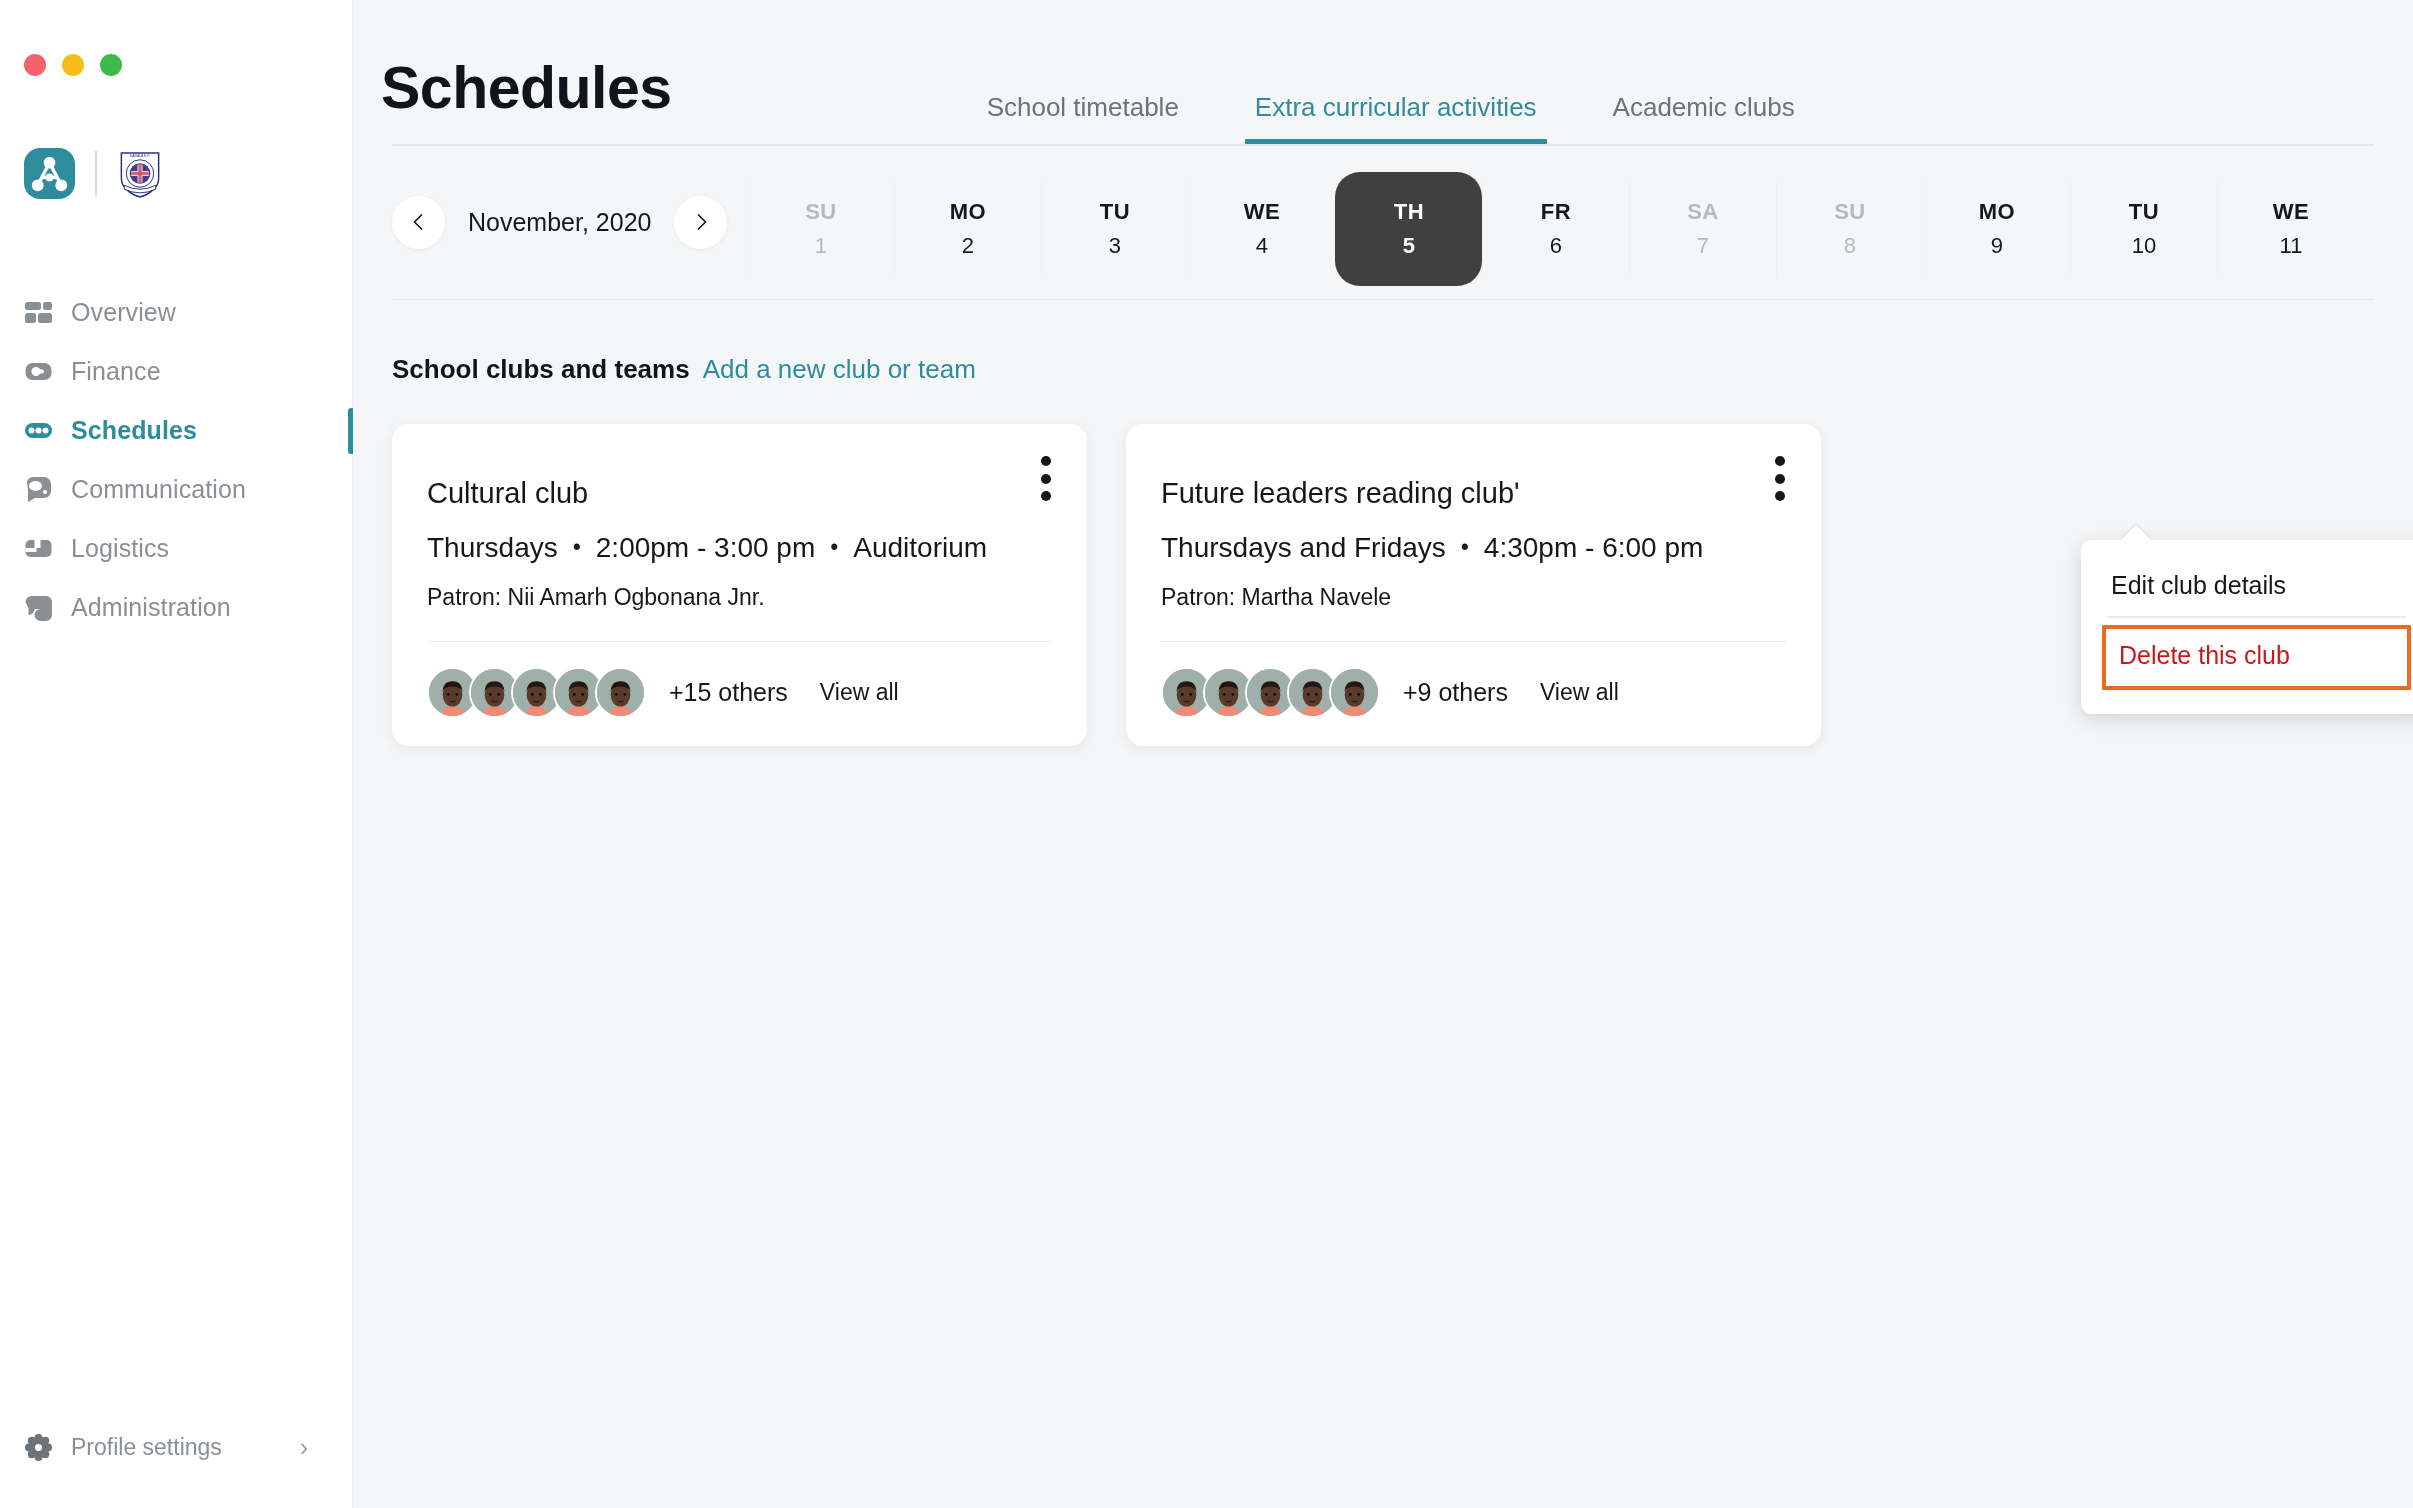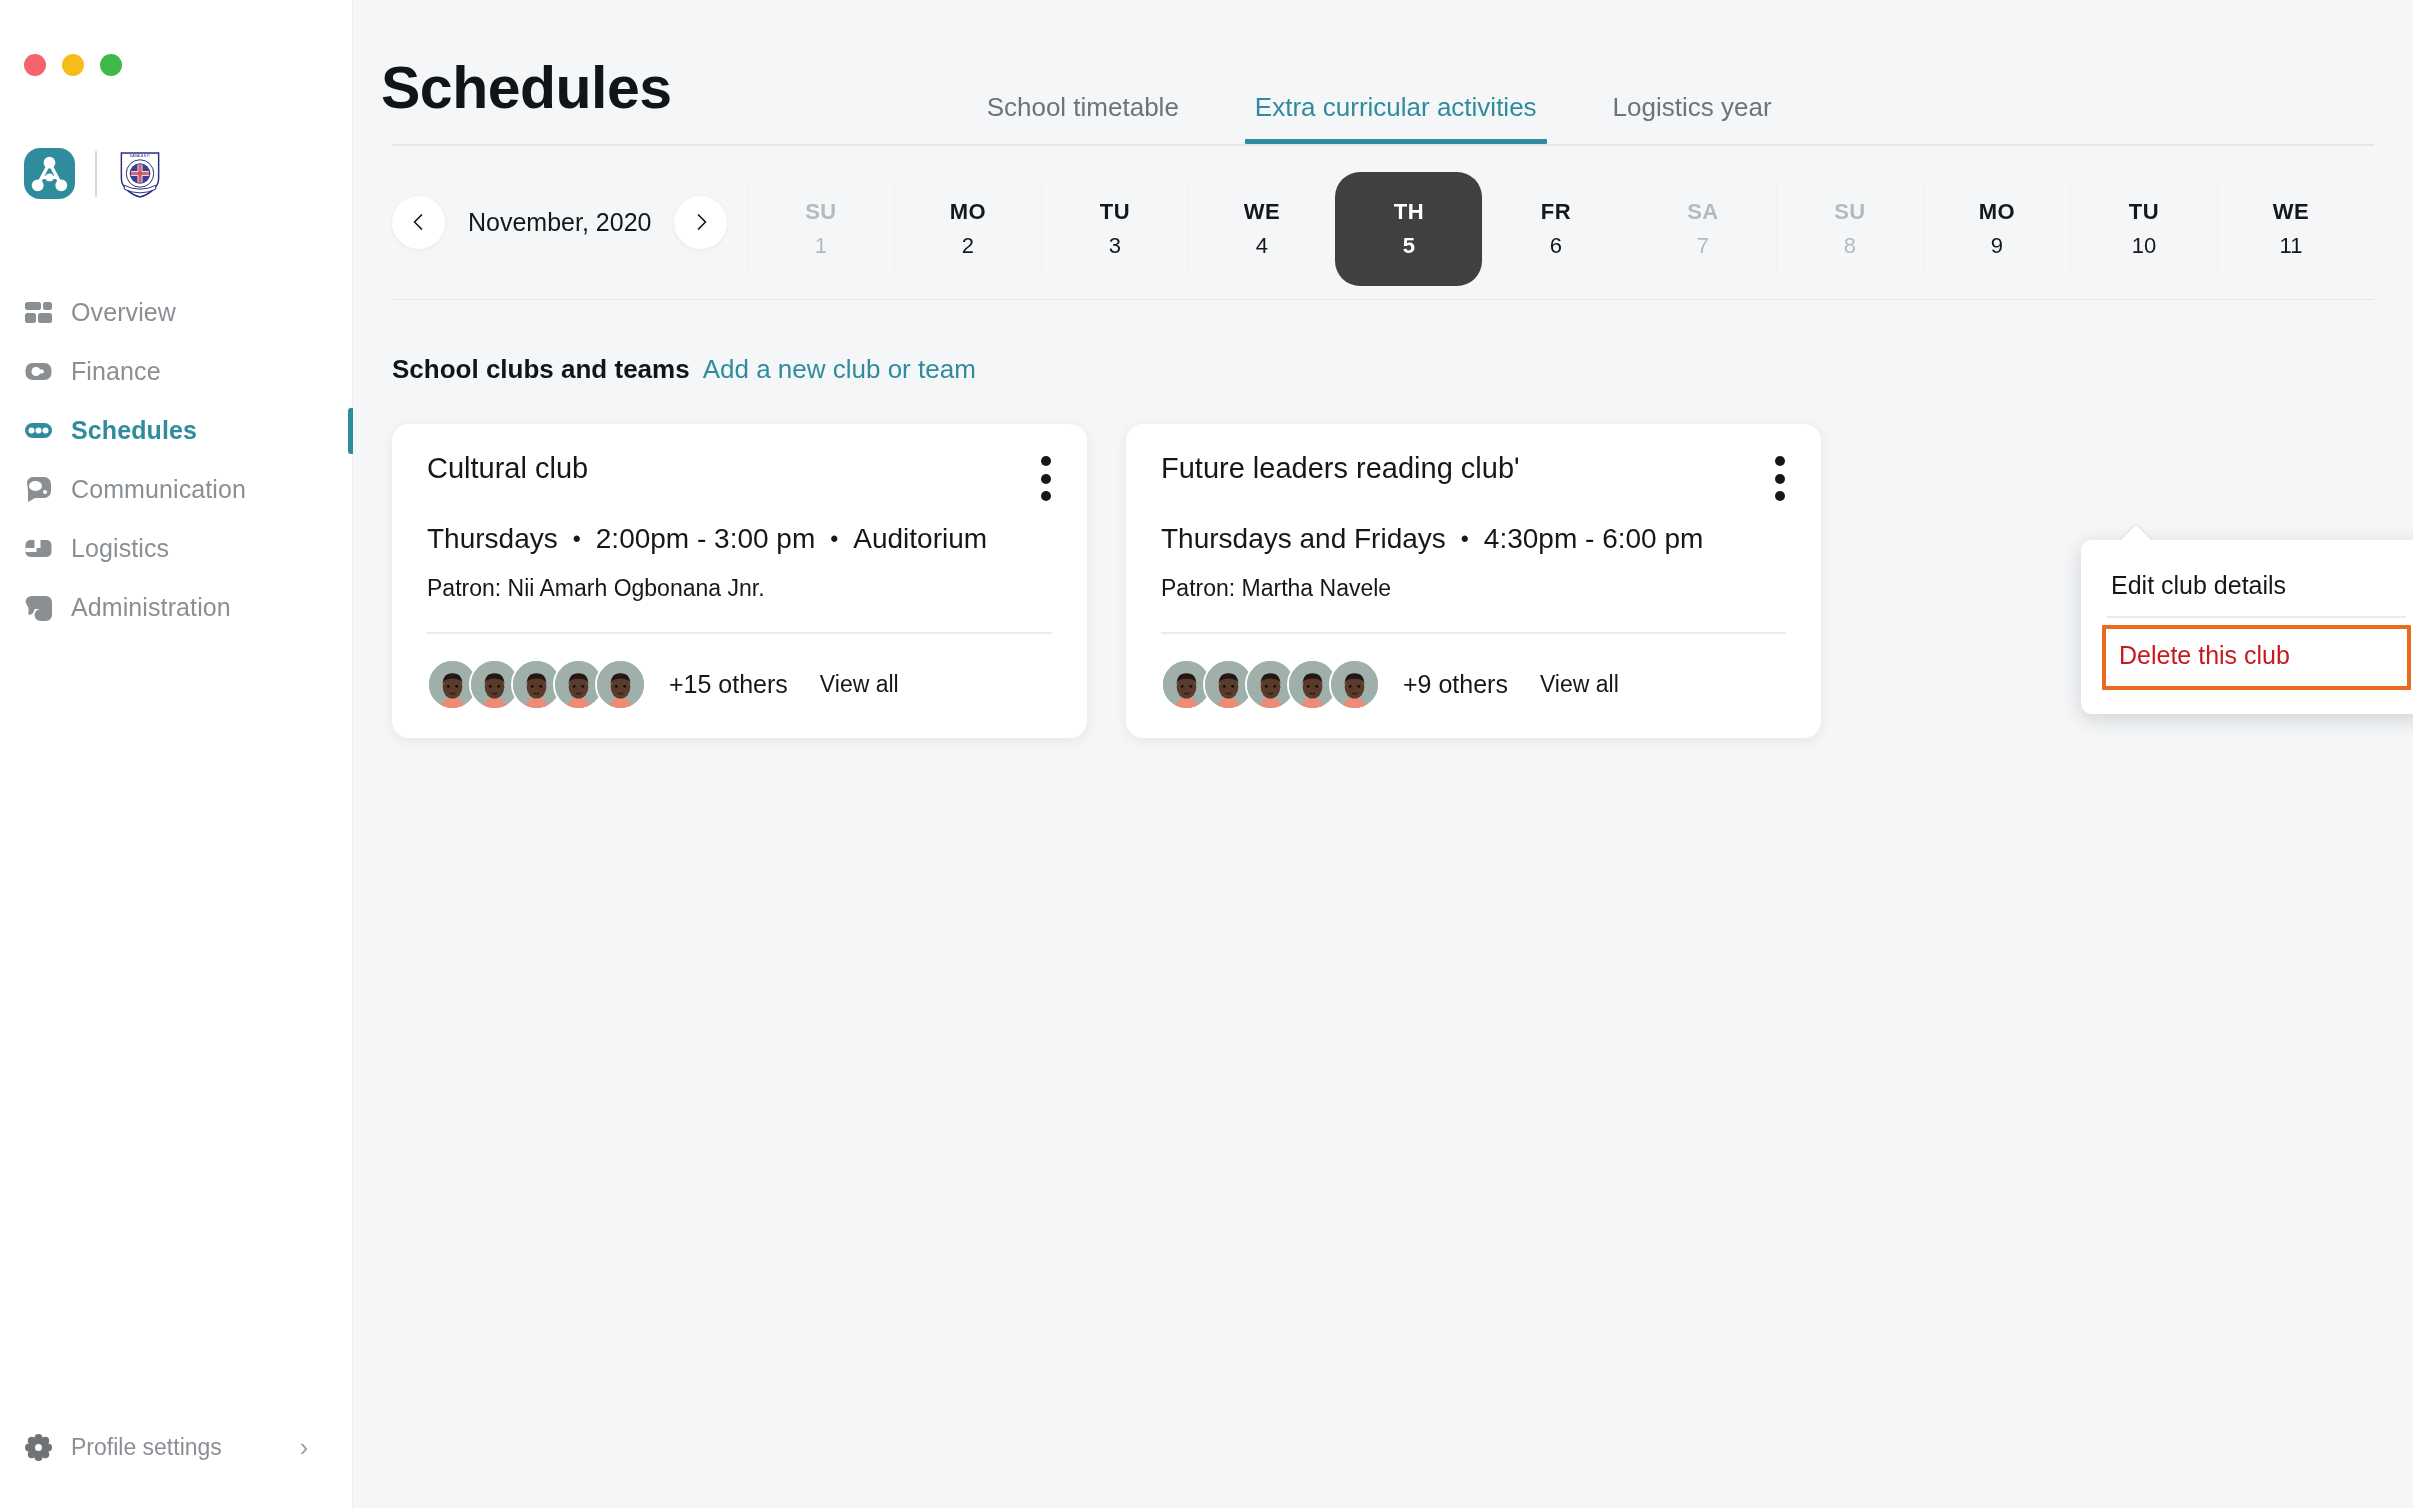--- a/index.html
+++ b/index.html
@@ -113,21 +113,21 @@
 
   
   .cards { display: flex; gap: 39px; padding: 39px 0 0 39px; align-items: flex-start; }
   .card {
     background: #ffffff; border-radius: 17px; box-shadow: 0 3px 13px rgba(15,30,45,.07);
     padding: 29px 35px 28px 35px; position: relative;
   }
   .card1 { width: 695px; }
   .card2 { width: 695px; }
   .cardhead { display: flex; align-items: flex-start; justify-content: space-between; }
-  .cardtitle { font-size: 29px; color: #15181b; line-height: 1.1; }
+  .cardtitle { font-size: 29px; color: #15181b; line-height: 1.1; margin-top: 25px; }
   .kebab { width: 13px; height: 48px; display: flex; flex-direction: column; justify-content: space-between;
            align-items: center; cursor: pointer; padding-top: 3px; flex: 0 0 13px; }
   .kebab i { width: 10px; height: 10px; border-radius: 50%; background: #15181b; display: block; }
   .metaline { display: flex; align-items: center; gap: 0; margin-top: 22px; flex-wrap: nowrap; }
   .meta { font-size: 28px; color: #15181b; white-space: nowrap; }
   .sep { font-size: 23px; color: #15181b; padding: 0 15px; }
   .patron { font-size: 23px; color: #15181b; margin-top: 20px; }
   .hr { height: 1.5px; background: #ececec; margin-top: 30px; }
   .cardfoot { display: flex; align-items: center; margin-top: 25px; }
   .avatars { display: flex; }
@@ -298,21 +298,21 @@
 
   </aside>
 
   <main class="main">
 
     <div class="topbar">
       <h1 class="pagetitle">Schedules</h1>
       <div class="tabs">
         <div class="tab">School timetable</div>
         <div class="tab active">Extra curricular activities</div>
-        <div class="tab">Logistics year</div>
+        <div class="tab">Academic clubs</div>
       </div>
     </div>
     <div class="topdivider"></div>
 
     <div class="datestrip">
       <div class="monthnav">
         <div class="navbtn">
           <svg width="22" height="22" viewBox="0 0 44 44">
             <polyline points="27,8 13,22 27,36" fill="none" stroke="#15181b" stroke-width="3.5" stroke-linecap="round" stroke-linejoin="round"></polyline>
           </svg>

